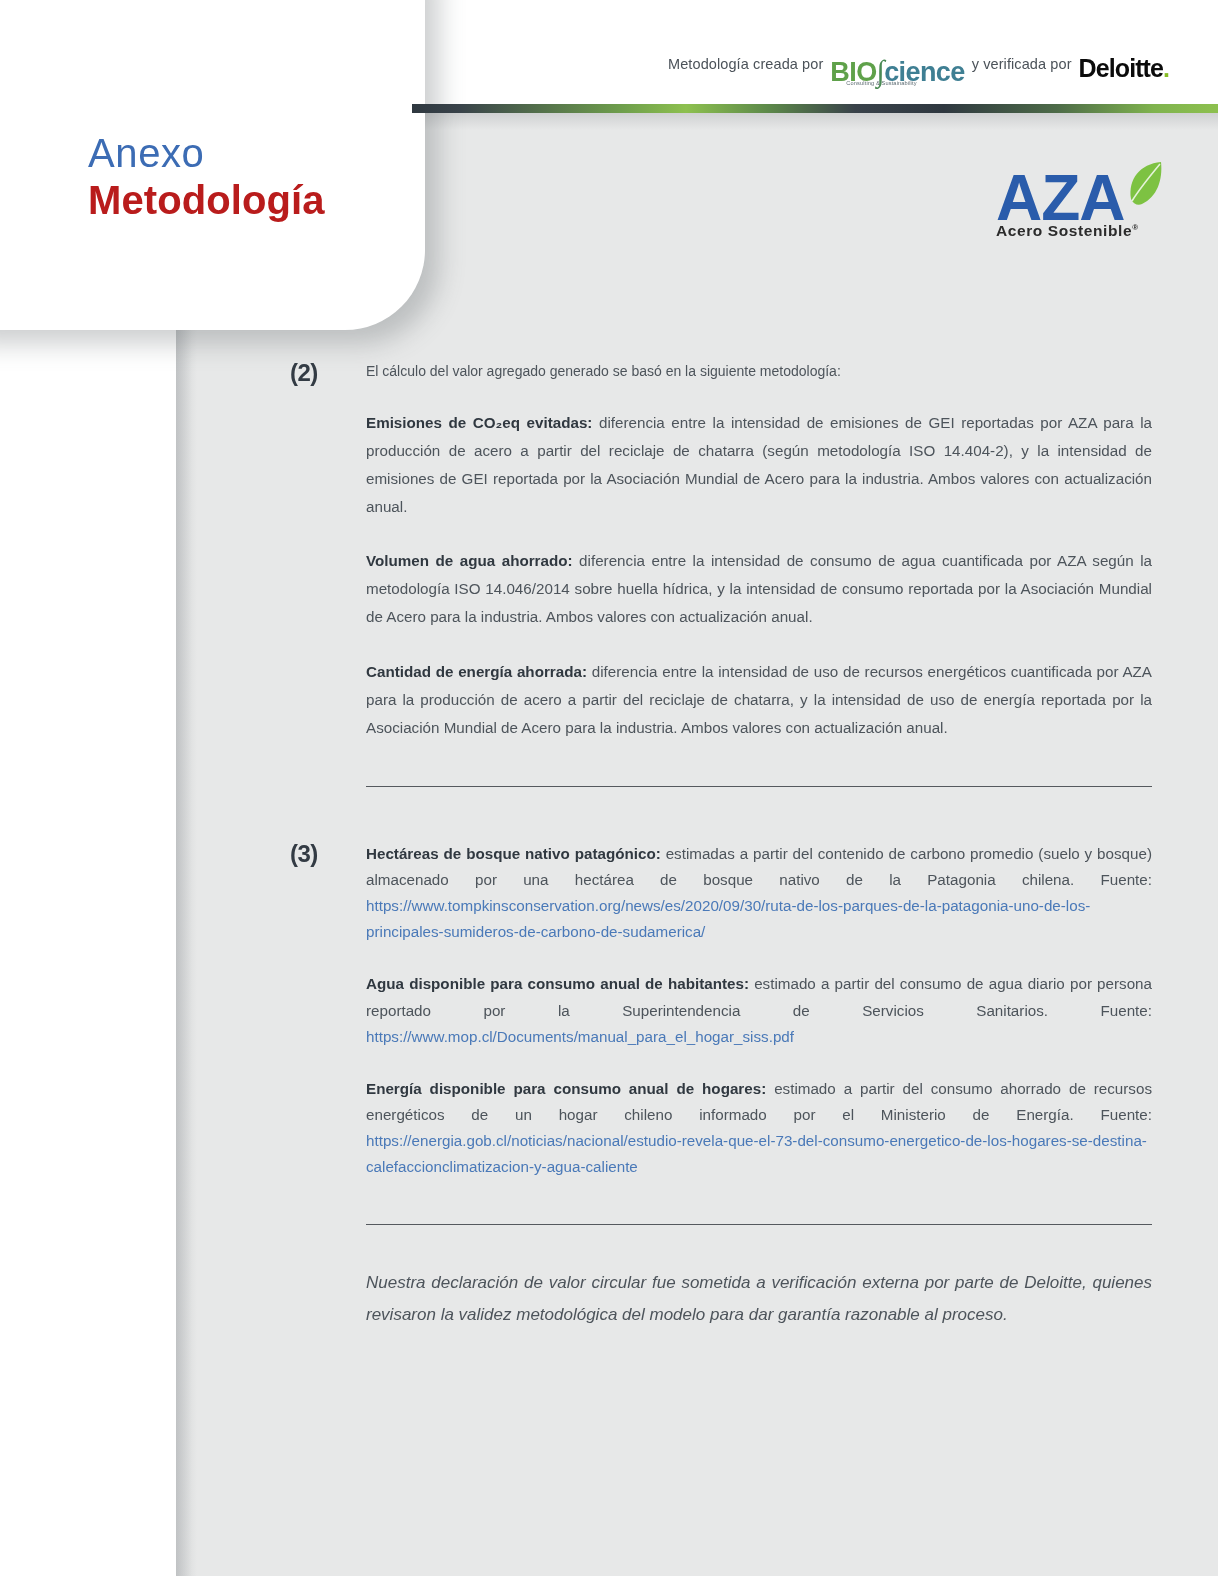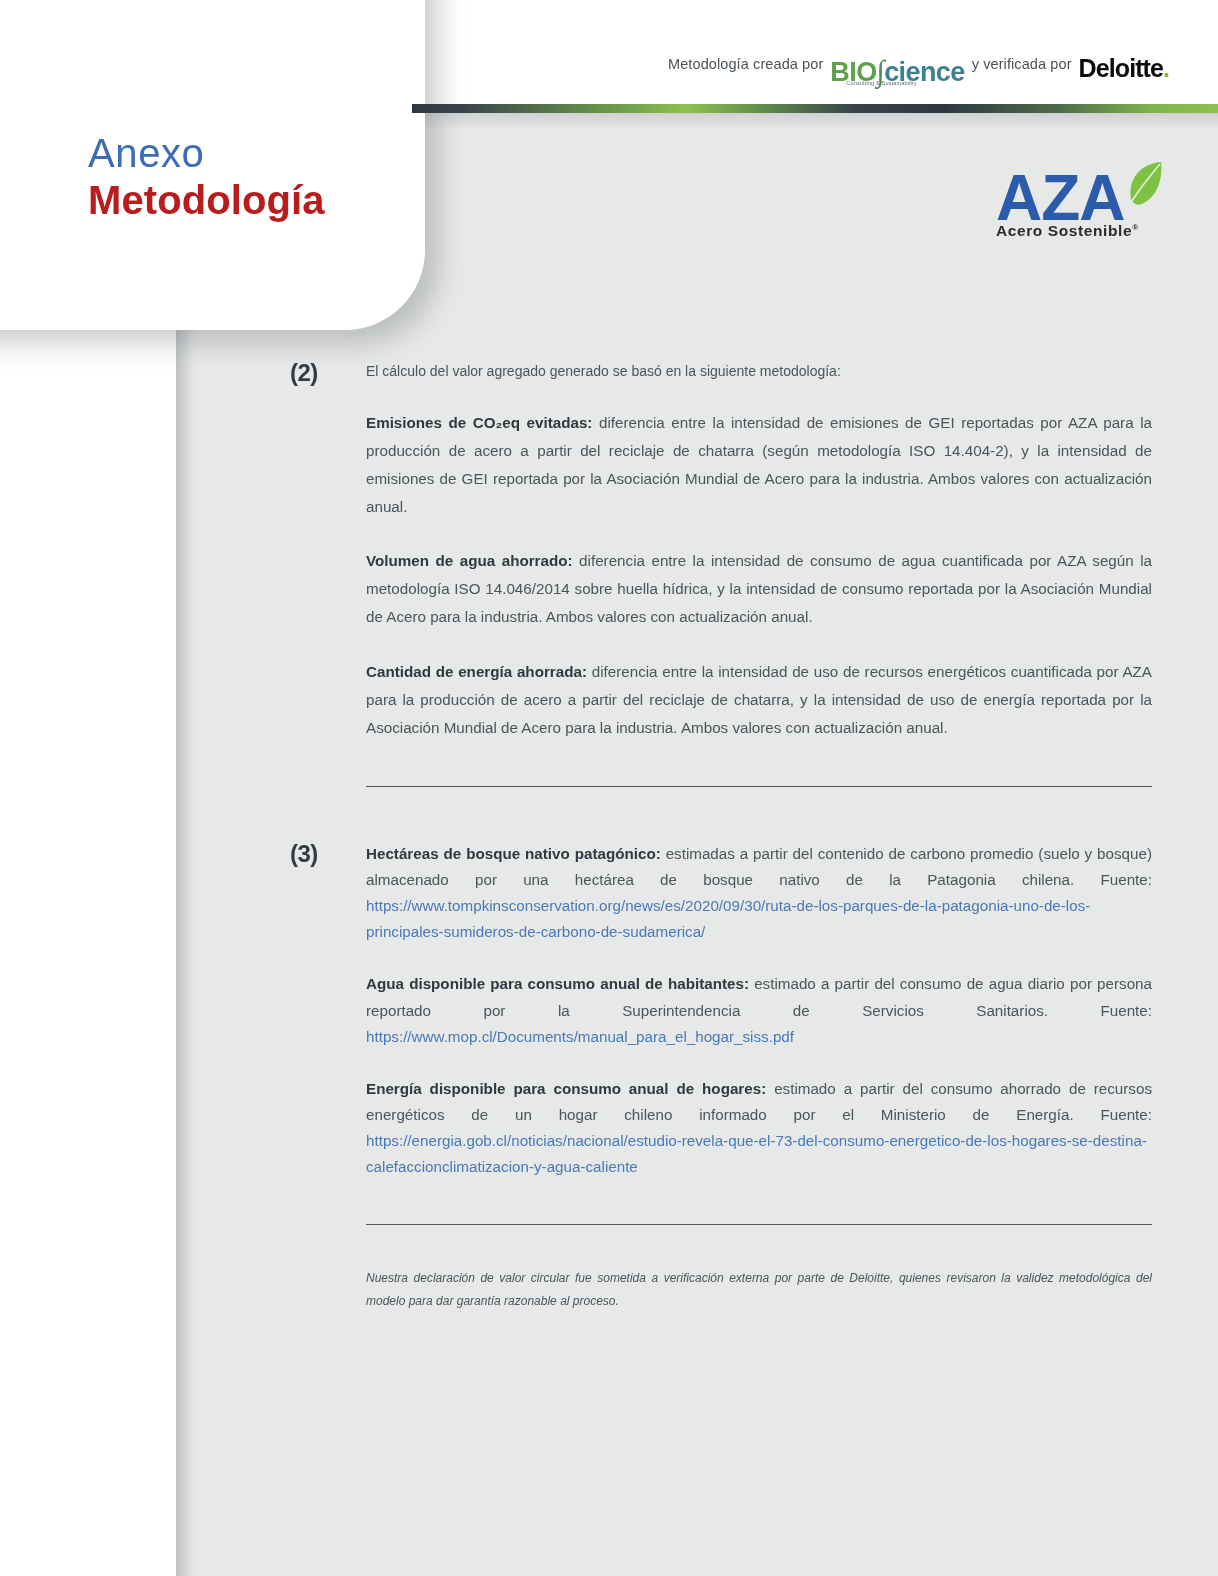--- a/index.html
+++ b/index.html
@@ -280,21 +280,21 @@
     height: 0;
     border-top: 1.4px solid #55595e;
     margin: 44px 0 0 76px;
     width: 786px;
   }
 
   .note {
     margin-left: 76px;
     width: 786px;
     margin-top: 42px;
-    font-size: 12px;
+    font-size: 17px;
     line-height: 1.85;
     color: #4d545b;
     font-style: italic;
     text-align: justify;
   }
 
   .gap-3 { margin-top: 54px; }
 </style>
 </head>
 <body>

